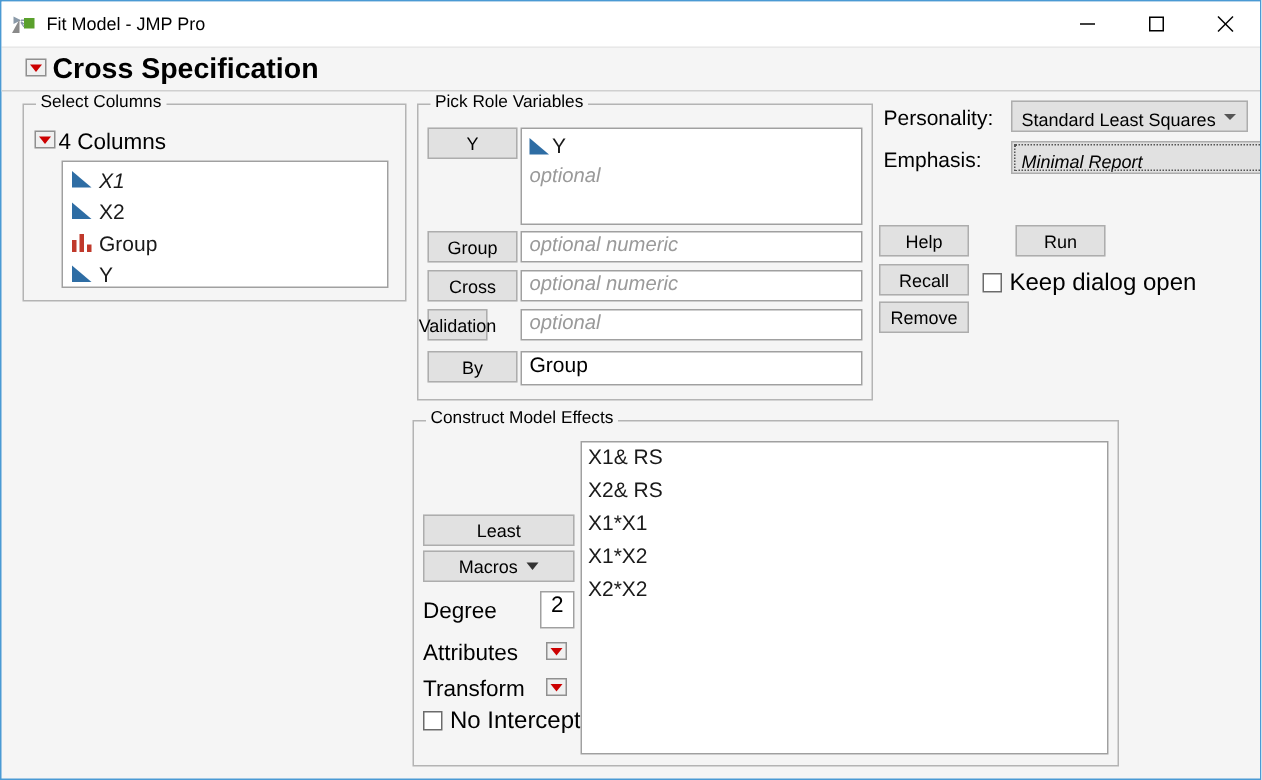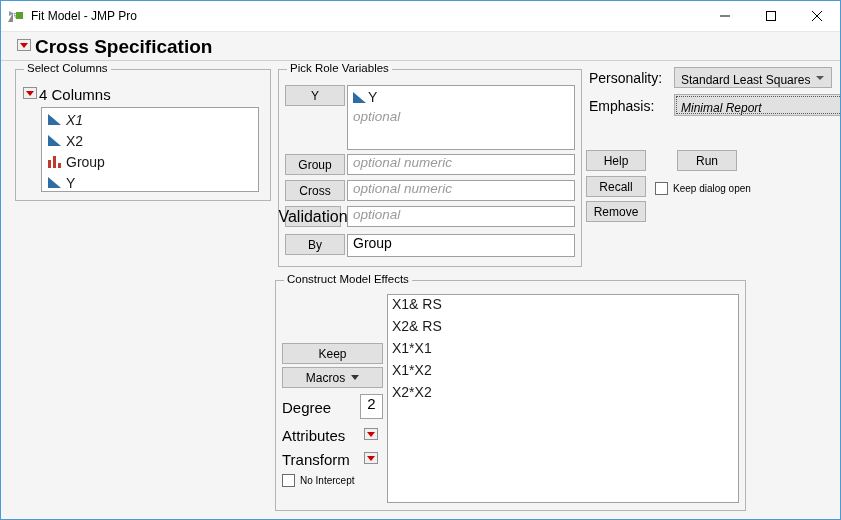--- a/index.html
+++ b/index.html
@@ -147,21 +147,21 @@
     border-right: 4px solid transparent;
     border-top: 4px solid #555;
   }
 
   .lbl {
     position: absolute;
     font-size: 14px; color: #000;
     white-space: nowrap;
     display: flex; align-items: center;
   }
-  .lbl-sm { font-size: 10px; }
+  .lbl-sm { font-size: 16px; }
 
   .chk {
     position: absolute;
     width: 13px; height: 13px;
     background: #fff;
     border: 1px solid #6b6b6b;
   }
 
   
   .col-item {
@@ -283,21 +283,21 @@
   <div class="btn" style="left:284px; top:153px; width:60px; height:21px;">Group</div>
   <div class="field" style="left:346px; top:153px; width:228px; height:21px;">
     <span class="ph">optional numeric</span>
   </div>
 
   <div class="btn" style="left:284px; top:179px; width:60px; height:21px;">Cross</div>
   <div class="field" style="left:346px; top:179px; width:228px; height:21px;">
     <span class="ph">optional numeric</span>
   </div>
 
-  <div class="btn" style="left:284px; top:205px; width:56px; height:21px; font-size:16px;">Validation</div>
+  <div class="btn" style="left:284px; top:205px; width:40px; height:21px; font-size:12px;">Validation</div>
   <div class="field" style="left:346px; top:205px; width:228px; height:21px;">
     <span class="ph">optional</span>
   </div>
 
   <div class="btn" style="left:284px; top:233px; width:60px; height:21px;">By</div>
   <div class="field" style="left:346px; top:233px; width:228px; height:23px; font-size:14px;">
     <span>Group</span>
   </div>
 
   <span class="lbl" style="left:588px; top:67px; height:20px;">Personality:</span>
@@ -317,21 +317,21 @@
   <div class="btn" style="left:585px; top:175px; width:60px; height:21px;">Recall</div>
   <div class="btn" style="left:585px; top:200px; width:60px; height:21px;">Remove</div>
 
   <span class="chk" style="left:654px; top:181px;"></span>
   <span class="lbl lbl-sm" style="left:672px; top:179px; height:17px;">Keep dialog open</span>
 
   <div class="groupbox" style="left:274px; top:279px; width:471px; height:231px;">
     <span class="group-label">Construct Model Effects</span>
   </div>
 
-  <div class="btn" style="left:281px; top:342px; width:101px; height:21px;">Keep</div>
+  <div class="btn" style="left:281px; top:342px; width:101px; height:21px;">Least</div>
   <div class="btn" style="left:281px; top:366px; width:101px; height:21px;">
     <span>Macros</span>
     <span style="display:inline-block; margin-left:6px; width:0; height:0;
                  border-left:4px solid transparent; border-right:4px solid transparent;
                  border-top:5px solid #333;"></span>
   </div>
 
   <span class="lbl" style="left:281px; top:395px; height:22px; font-size:15px;">Degree</span>
   <div class="field" style="left:359px; top:393px; width:23px; height:25px;
               justify-content:center; padding-left:0; font-size:15px;">

